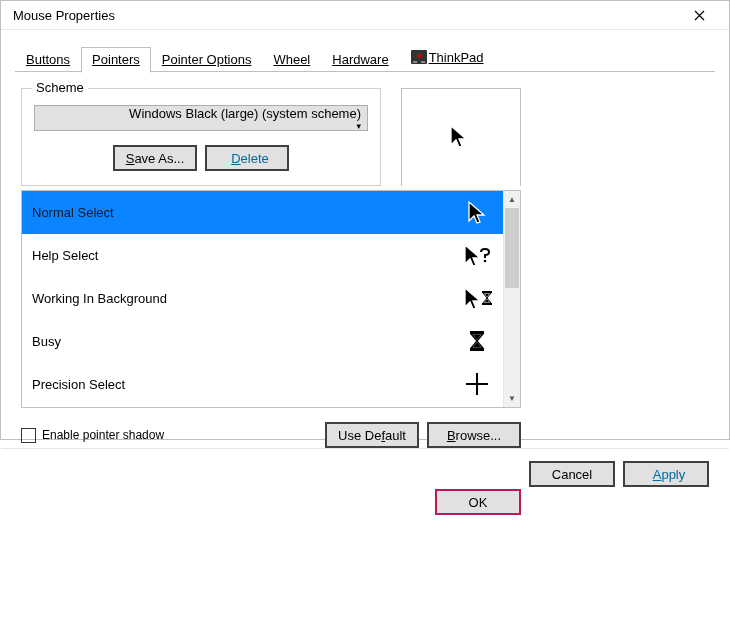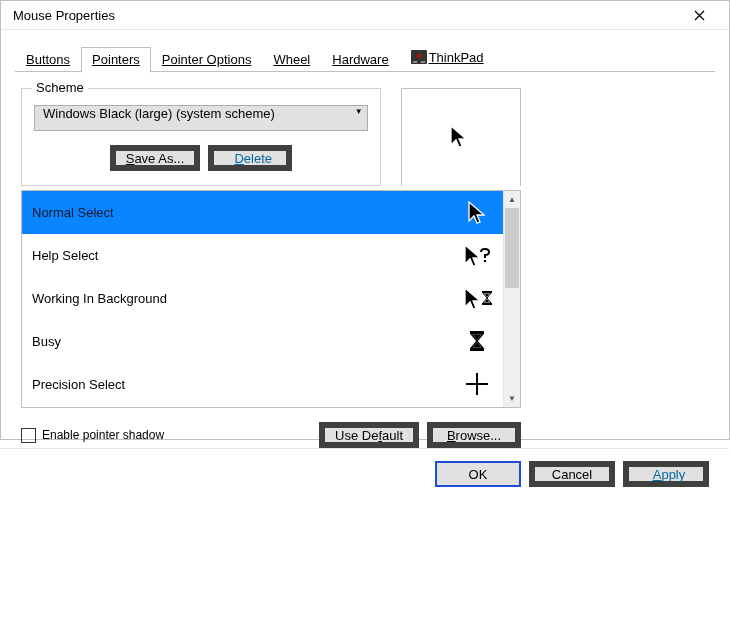--- a/index.html
+++ b/index.html
@@ -90,40 +90,41 @@
     padding: 0 4px;
     font-size: 13px;
   }
   .scheme-row { display: flex; }
   .scheme-select {
     width: 340px;
     border: 1px solid #adadad;
     background: #e1e1e1;
     height: 26px;
     display: flex;
-    align-items: flex-start;
+    align-items: flex-end;
     padding: 0 6px 0 8px;
     font-size: 13px;
+    flex-direction: column;
   }
   .scheme-select .chev { margin-left: auto; font-size: 9px; }
   .scheme-btns { display: flex; gap: 8px; justify-content: center; margin-top: 14px; }
   .btn {
     min-width: 84px;
     height: 26px;
-    border: 6px solid #404040;
+    border: 2px solid #404040;
     background: #e1e1e1;
     font-size: 13px;
     display: inline-flex;
     align-items: center;
     justify-content: center;
     padding: 0 10px;
     cursor: default;
   }
   .btn.disabled { color: #0369a1; padding-left: 16px; }
-  .btn.default { border: 2px solid #1d4ed8; }
+  .btn.default { border: 2px solid #be185d; margin-top: 28px; }
   .btn .u { text-decoration: underline; }
   .preview-pane {
     border: 1px solid #bfbfbf;
     border-bottom: none;
     width: 120px;
     height: 98px;
     display: flex;
     align-items: center;
     justify-content: center;
   }

